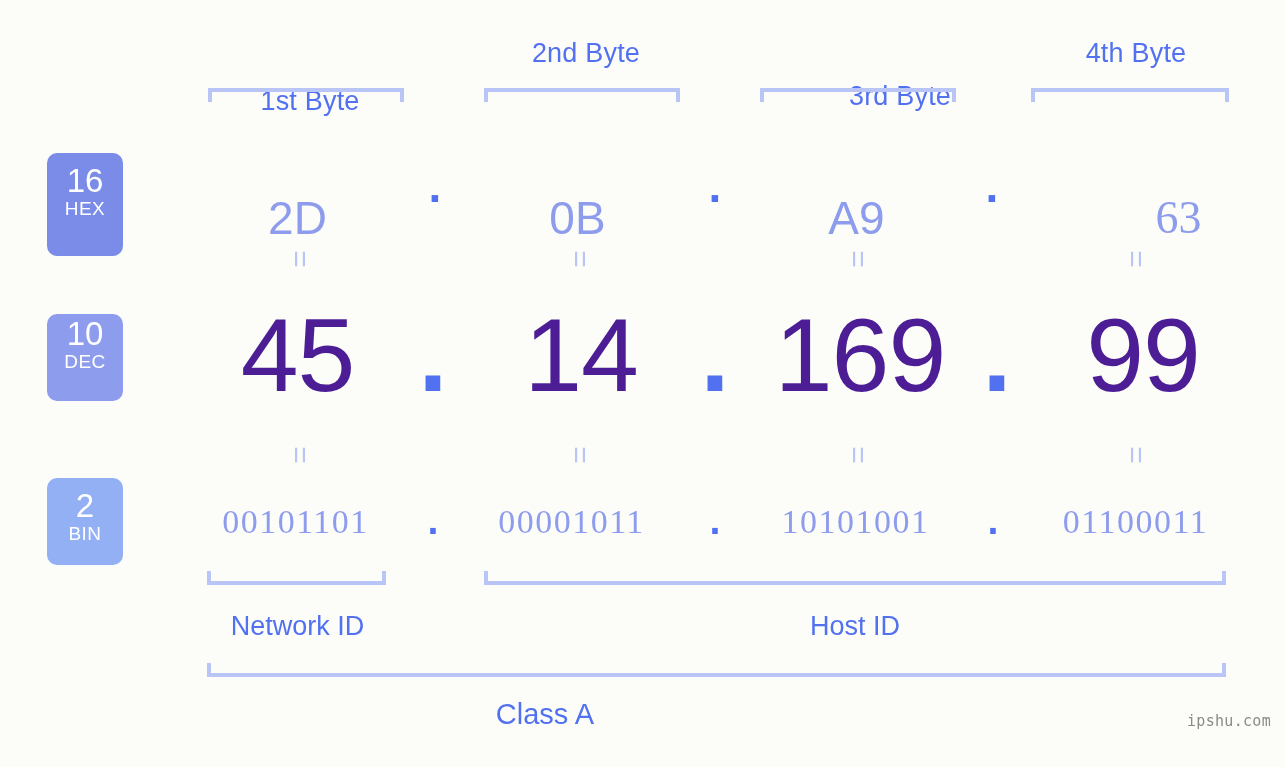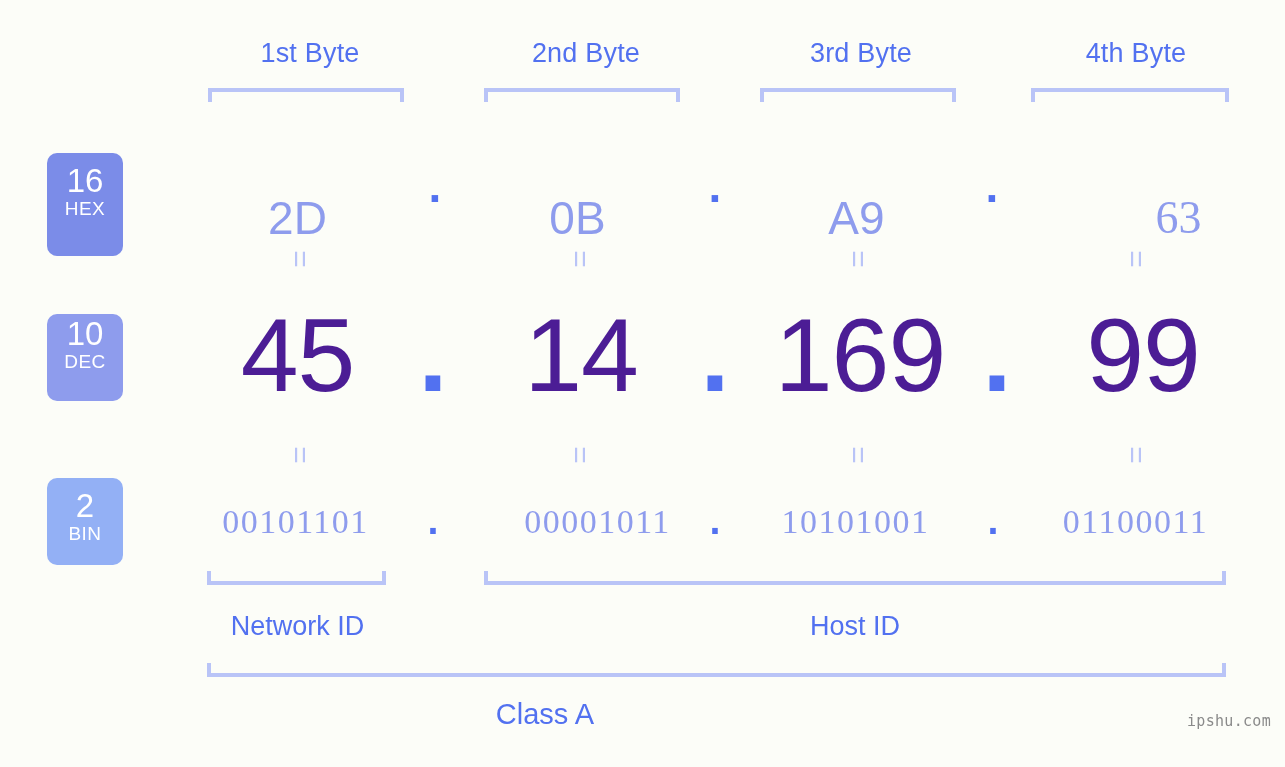--- a/index.html
+++ b/index.html
@@ -195,23 +195,23 @@
     font-size: 15px;
     color: #8a8a8a;
     letter-spacing: 0.3px;
   }
 </style>
 </head>
 <body>
 
 <div class="stage">
 
-  <div class="byte-label" style="left:185px; width:250px;">1st Byte</div>
+  <div class="byte-label" style="left:185px; width:250px;margin-top:48px;">1st Byte</div>
   <div class="byte-label" style="left:461px; width:250px;">2nd Byte</div>
-  <div class="byte-label" style="left:736px; width:250px;">3rd Byte</div>
+  <div class="byte-label" style="left:775px; width:250px;margin-top:43px;">3rd Byte</div>
   <div class="byte-label" style="left:1011px; width:250px;">4th Byte</div>
 
   <div class="bracket-top" style="left:208px; width:196px;"></div>
   <div class="bracket-top" style="left:484px; width:196px;"></div>
   <div class="bracket-top" style="left:760px; width:196px;"></div>
   <div class="bracket-top" style="left:1031px; width:198px;"></div>
 
   <div class="badge" id="badge-hex">
     <span class="num">16</span>
     <span class="base">HEX</span>
@@ -246,21 +246,21 @@
   <div class="cell dec-dot" style="left:962px; width:70px;">.</div>
   <div class="cell dec-val" style="left:1028px; width:230px;">99</div>
 
   <div class="eq eq-row2" style="left:289px;">=</div>
   <div class="eq eq-row2" style="left:569px;">=</div>
   <div class="eq eq-row2" style="left:847px;">=</div>
   <div class="eq eq-row2" style="left:1125px;">=</div>
 
   <div class="cell bin-val" style="left:183px; width:225px;">00101101</div>
   <div class="cell bin-dot" style="left:408px; width:50px;">.</div>
-  <div class="cell bin-val" style="left:485px; width:225px;">00001011</div>
+  <div class="cell bin-val" style="left:459px; width:225px;">00001011</div>
   <div class="cell bin-dot" style="left:690px; width:50px;">.</div>
   <div class="cell bin-val" style="left:743px; width:225px;">10101001</div>
   <div class="cell bin-dot" style="left:968px; width:50px;">.</div>
   <div class="cell bin-val" style="left:1023px; width:225px;">01100011</div>
 
   <div class="bracket-bottom" style="left:207px; width:179px; top:571px;"></div>
   <div class="bracket-bottom" style="left:484px; width:742px; top:571px;"></div>
 
   <div class="id-label" style="left:175px; width:245px;">Network ID</div>
   <div class="id-label" style="left:735px; width:240px;">Host ID</div>

